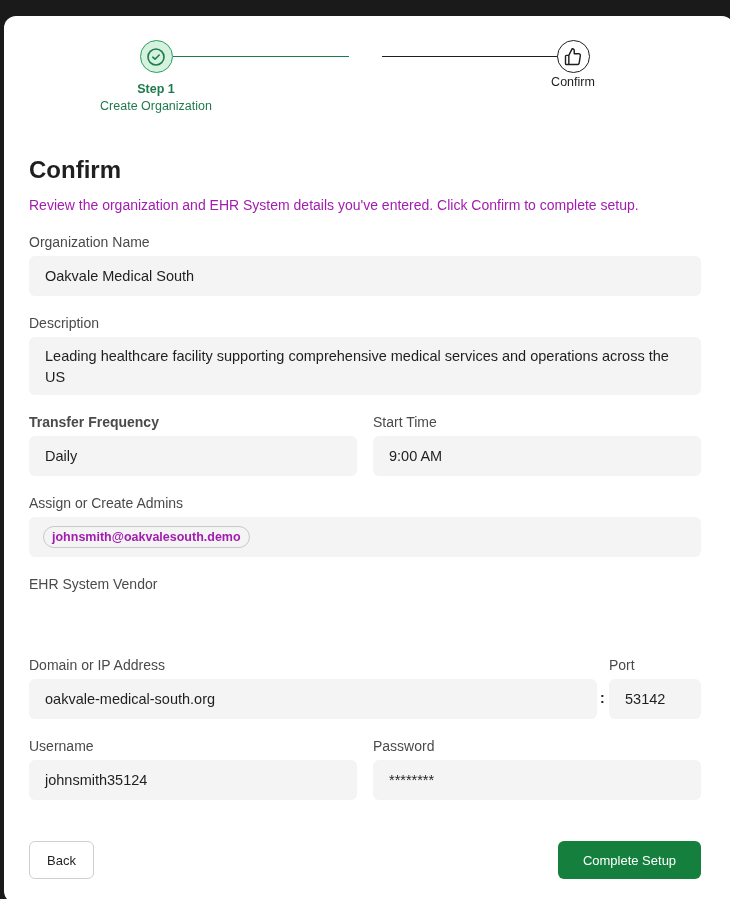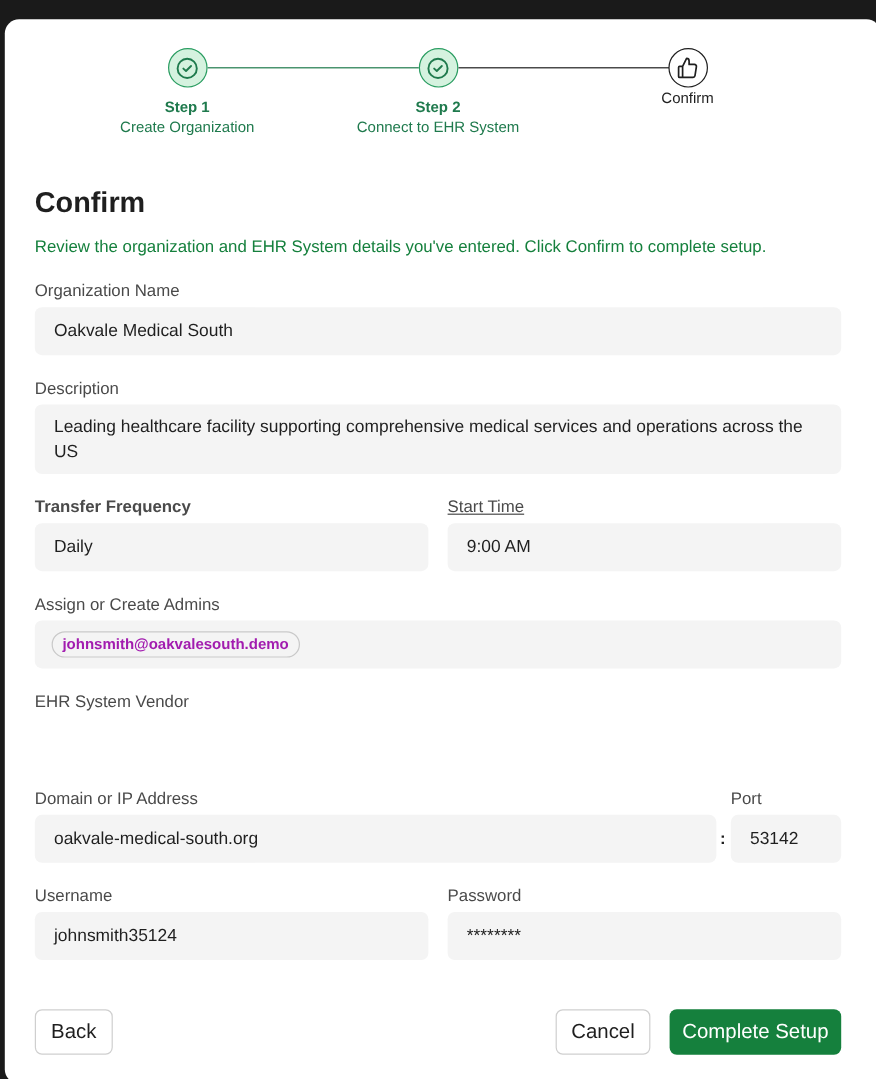--- a/index.html
+++ b/index.html
@@ -20,38 +20,38 @@
       display: flex; align-items: center; justify-content: center;
     }
     .step.done .circle { background: #d5f2df; border: 1.5px solid #2a9d61; }
     .step.current .circle { background: #fff; border: 1.5px solid #1f1f1f; }
     .step .step-num { margin-top: 8px; font-size: 12.5px; font-weight: bold; line-height: 16px; }
     .step .step-label { font-size: 12.5px; line-height: 18px; }
     .step.done .step-num, .step.done .step-label { color: #1f7a4d; }
     .step.current .step-num, .step.current .step-label { color: #1f1f1f; }
 
     .title { position: absolute; left: 25px; top: 140px; font-size: 24px; font-weight: bold; color: #1f1f1f; }
-    .subtitle { position: absolute; left: 25px; top: 181px; font-size: 14px; color: #15803d; }
+    .subtitle { position: absolute; left: 25px; top: 181px; font-size: 14px; color: #a21caf; }
 
     .field-label { position: absolute; font-size: 14px; color: #4a4a4a; }
     .field-box {
       position: absolute; background: #f4f4f4; border-radius: 6px;
       font-size: 14.5px; color: #1f1f1f; padding: 0 16px;
       display: flex; align-items: center;
     }
     .field-box.multi { align-items: flex-start; padding-top: 9px; line-height: 21px; }
     .chip {
       display: inline-block; border: 1px solid #c9c9c9; border-radius: 12px;
       background: #f4f4f4; padding: 3px 8px; font-size: 12.5px; font-weight: bold; color: #a21caf;
     }
     .colon { position: absolute; left: 596px; top: 674px; font-size: 14px; font-weight: bold; color: #1f1f1f; }
 
     .btn {
       position: absolute; top: 825px; height: 38px; border-radius: 6px;
-      font-size: 17px; display: flex; align-items: center; justify-content: center;
+      font-size: 13px; display: flex; align-items: center; justify-content: center;
       font-family: "Liberation Sans", sans-serif; cursor: pointer;
     }
     .btn.outline { background: #fff; border: 1px solid #cfcfcf; color: #1f1f1f; }
     .btn.primary { background: #15803d; border: none; color: #fff; font-weight: normal; }
   </style>
 </head>
 <body>
 
 <div class="card">
 
@@ -63,30 +63,20 @@
       <div class="circle">
         <svg width="20" height="20" viewBox="0 0 20 20">
             <circle cx="10" cy="10" r="8" fill="none" stroke="#1f7a4d" stroke-width="1.6"></circle>
             <path d="M6.8 10.2 L9 12.2 L13.2 8" fill="none" stroke="#1f7a4d" stroke-width="1.6" stroke-linecap="round" stroke-linejoin="round"></path>
           </svg>
       </div>
       <div class="step-num">Step 1</div>
       <div class="step-label">Create Organization</div>
     </div>
 
-    <div class="step done" style="left:361px;">
-      <div class="circle">
-        <svg width="20" height="20" viewBox="0 0 20 20">
-            <circle cx="10" cy="10" r="8" fill="none" stroke="#1f7a4d" stroke-width="1.6"></circle>
-            <path d="M6.8 10.2 L9 12.2 L13.2 8" fill="none" stroke="#1f7a4d" stroke-width="1.6" stroke-linecap="round" stroke-linejoin="round"></path>
-          </svg>
-      </div>
-      <div class="step-num">Step 2</div>
-      <div class="step-label">Connect to EHR System</div>
-    </div>
 
     <div class="step current" style="left:569px;">
       <div class="circle">
         <svg width="20" height="20" viewBox="0 0 24 24">
             <path d="M7 10v11H4a1 1 0 0 1-1-1v-9a1 1 0 0 1 1-1h3zm0 0l4-8a2.5 2.5 0 0 1 2.5 2.5V8h5.3a2 2 0 0 1 2 2.3l-1.4 9a2 2 0 0 1-2 1.7H7" fill="none" stroke="#1f1f1f" stroke-width="1.7" stroke-linejoin="round"></path>
           </svg>
       </div>
       <div class="step-label">Confirm</div>
     </div>
   </div>
@@ -95,21 +85,21 @@
   <div class="subtitle">Review the organization and EHR System details you've entered. Click Confirm to complete setup.</div>
 
   <div class="field-label" style="left:25px; top:218px;">Organization Name</div>
   <div class="field-box" style="left:25px; top:240px; width:672px; height:40px;">Oakvale Medical South</div>
 
   <div class="field-label" style="left:25px; top:299px;">Description</div>
   <div class="field-box multi" style="left:25px; top:321px; width:672px; height:58px;">Leading healthcare facility supporting comprehensive medical services and operations across the US</div>
 
   <div class="field-label" style="left:25px; top:398px;font-weight:bold;">Transfer Frequency</div>
   <div class="field-box" style="left:25px; top:420px; width:328px; height:40px;">Daily</div>
-  <div class="field-label" style="left:369px; top:398px;text-decoration:underline;">Start Time</div>
+  <div class="field-label" style="left:369px; top:398px;">Start Time</div>
   <div class="field-box" style="left:369px; top:420px; width:328px; height:40px;">9:00 AM</div>
 
   <div class="field-label" style="left:25px; top:479px;">Assign or Create Admins</div>
   <div class="field-box" style="left:25px; top:501px; width:672px; height:40px; padding-left:14px;">
     <span class="chip">johnsmith@oakvalesouth.demo</span>
   </div>
 
   <div class="field-label" style="left:25px; top:560px;">EHR System Vendor</div>
 
   <div class="field-label" style="left:25px; top:641px;">Domain or IP Address</div>
@@ -117,15 +107,14 @@
   <div class="colon">:</div>
   <div class="field-label" style="left:605px; top:641px;">Port</div>
   <div class="field-box" style="left:605px; top:663px; width:92px; height:40px;">53142</div>
 
   <div class="field-label" style="left:25px; top:722px;">Username</div>
   <div class="field-box" style="left:25px; top:744px; width:328px; height:40px;">johnsmith35124</div>
   <div class="field-label" style="left:369px; top:722px;">Password</div>
   <div class="field-box" style="left:369px; top:744px; width:328px; height:40px;">********</div>
 
   <div class="btn outline" style="left:25px; width:65px;">Back</div>
-  <div class="btn outline" style="left:459px; width:79px;">Cancel</div>
   <div class="btn primary" style="left:554px; width:143px;">Complete Setup</div>
 </div>
 
 </body></html>

